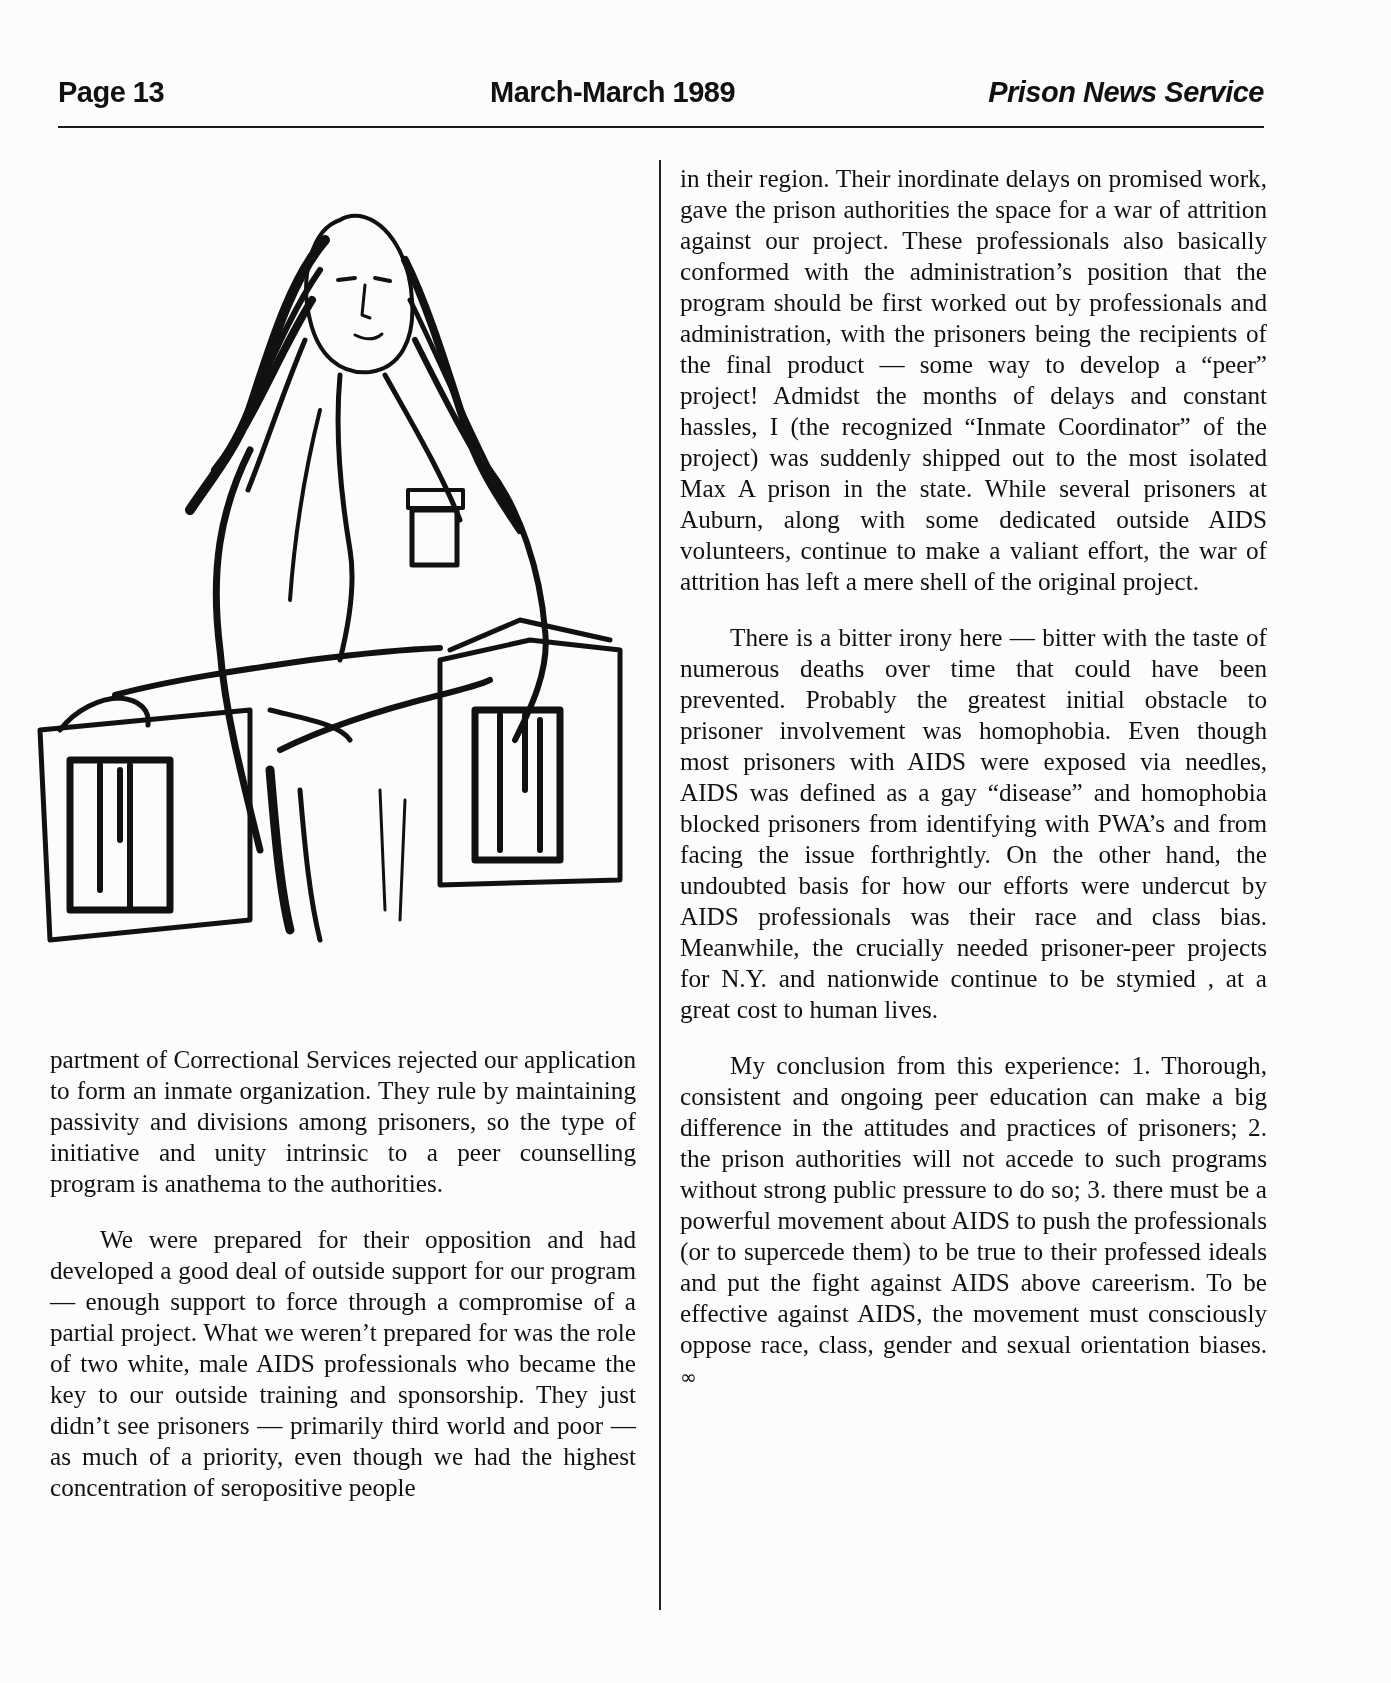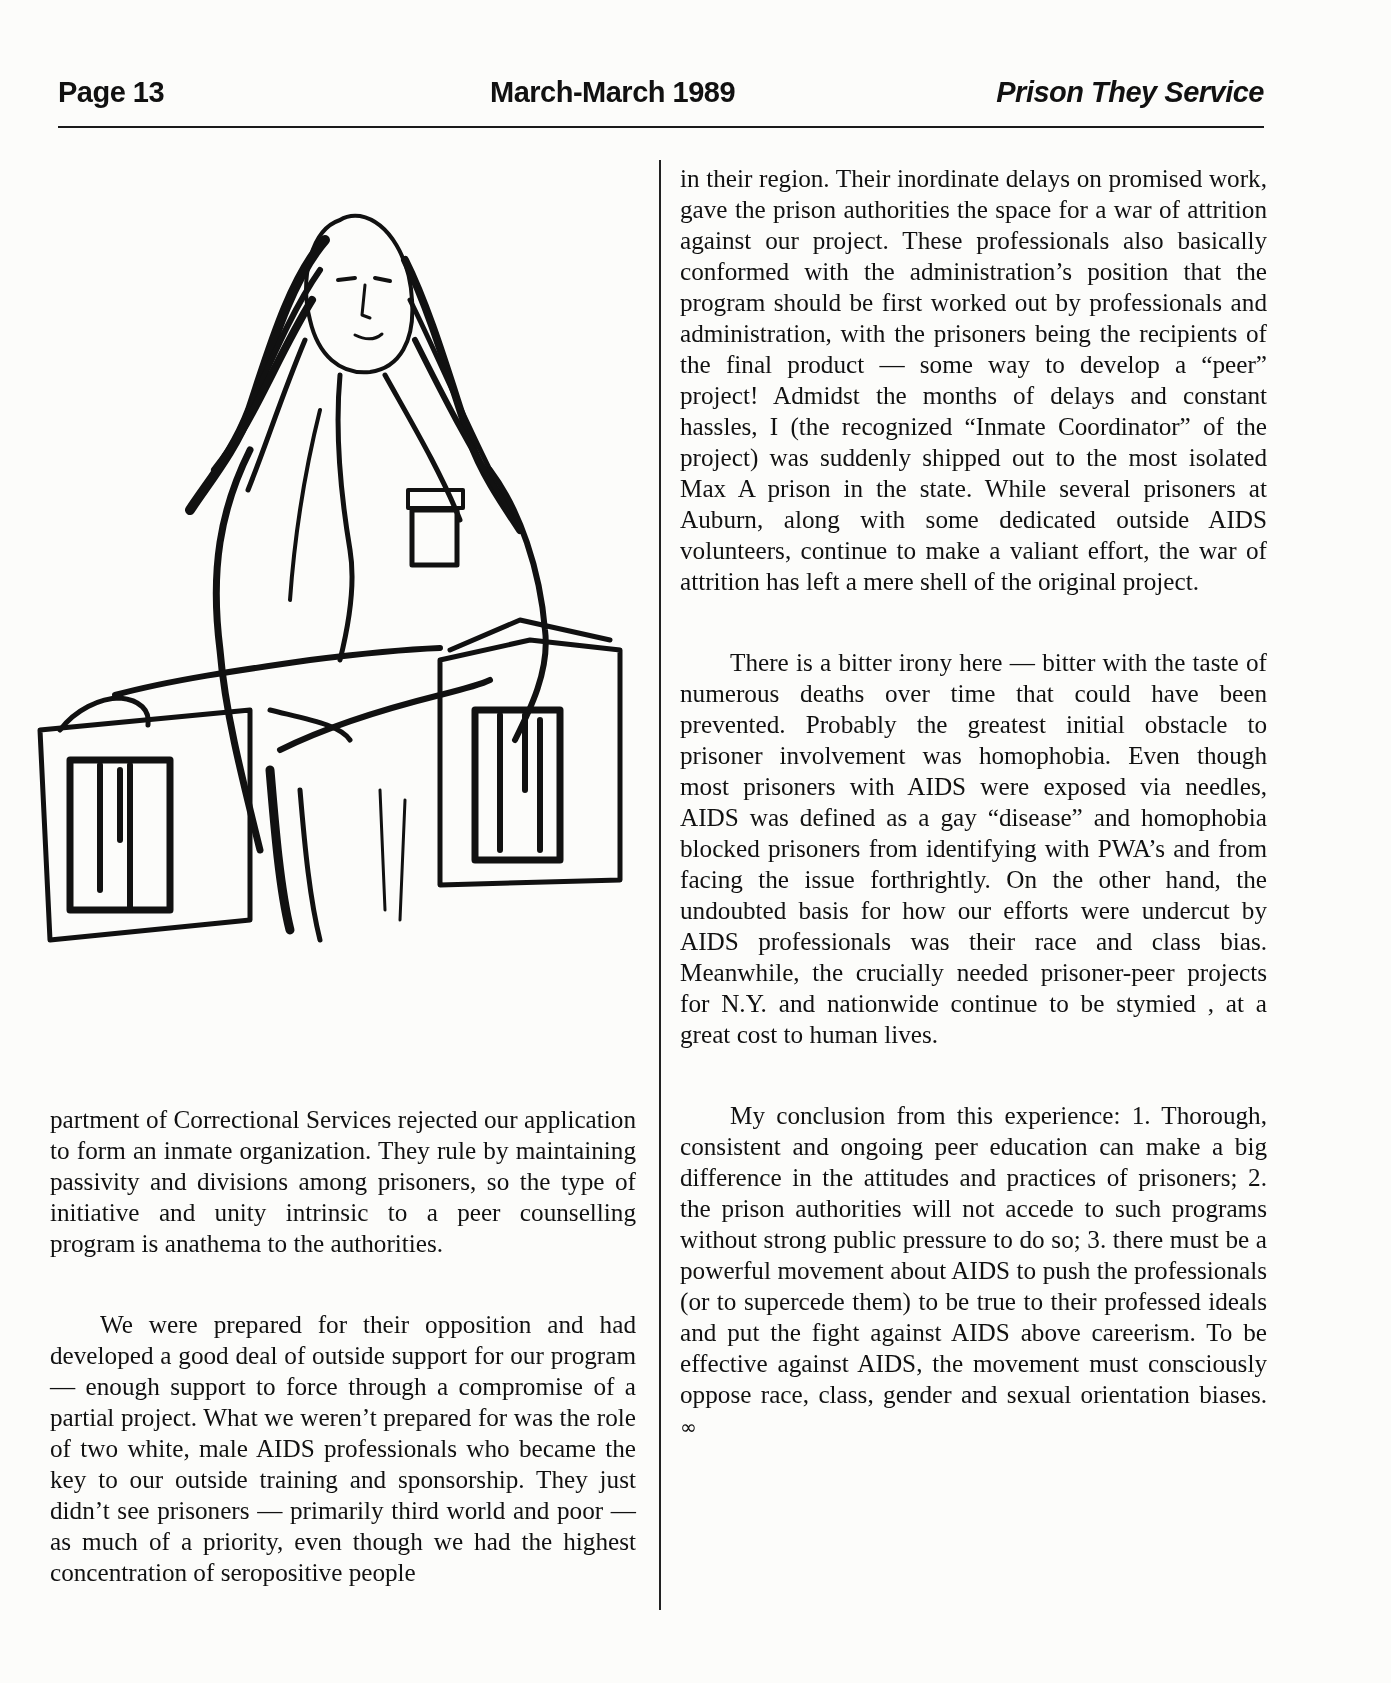--- a/index.html
+++ b/index.html
@@ -73,25 +73,25 @@
       text-align: justify;
       hyphens: none;
     }
     .col p {
       margin: 0;
     }
     .col p.indent {
       text-indent: 50px;
     }
     .col p + p {
-      margin-top: 50px;
+      margin-top: 25px;
     }
     .col-left-text {
       left: 50px;
-      top: 1104px;
+      top: 1044px;
       width: 586px;
     }
     .col-right {
       left: 680px;
       top: 163px;
       width: 587px;
     }
     .illustration {
       position: absolute;
       left: 20px;
@@ -112,21 +112,21 @@
 <body>
 
 <div class="page">
 
   <div class="bleed" style="left:60px; top:100px;">                                                                         
   </div>
 
   <header class="masthead">
     <span class="left">Page 13</span>
     <span class="center">March-March 1989</span>
-    <span class="right">Prison They Service</span>
+    <span class="right">Prison News Service</span>
   </header>
   <div class="rule"></div>
 
   <div class="illustration">
     <svg viewBox="0 0 630 830" xmlns="http://www.w3.org/2000/svg">
       <g fill="none" stroke="#111" stroke-linecap="round" stroke-linejoin="round">
 
         <path d="M320 70 C290 80 280 130 290 170 C298 205 320 225 350 222 C380 218 395 190 392 150 C390 110 370 72 340 66 C332 65 326 66 320 70 Z" stroke-width="4"></path>
 
         <path d="M305 90 C270 130 250 200 230 260 C215 300 190 330 170 360" stroke-width="10"></path>

